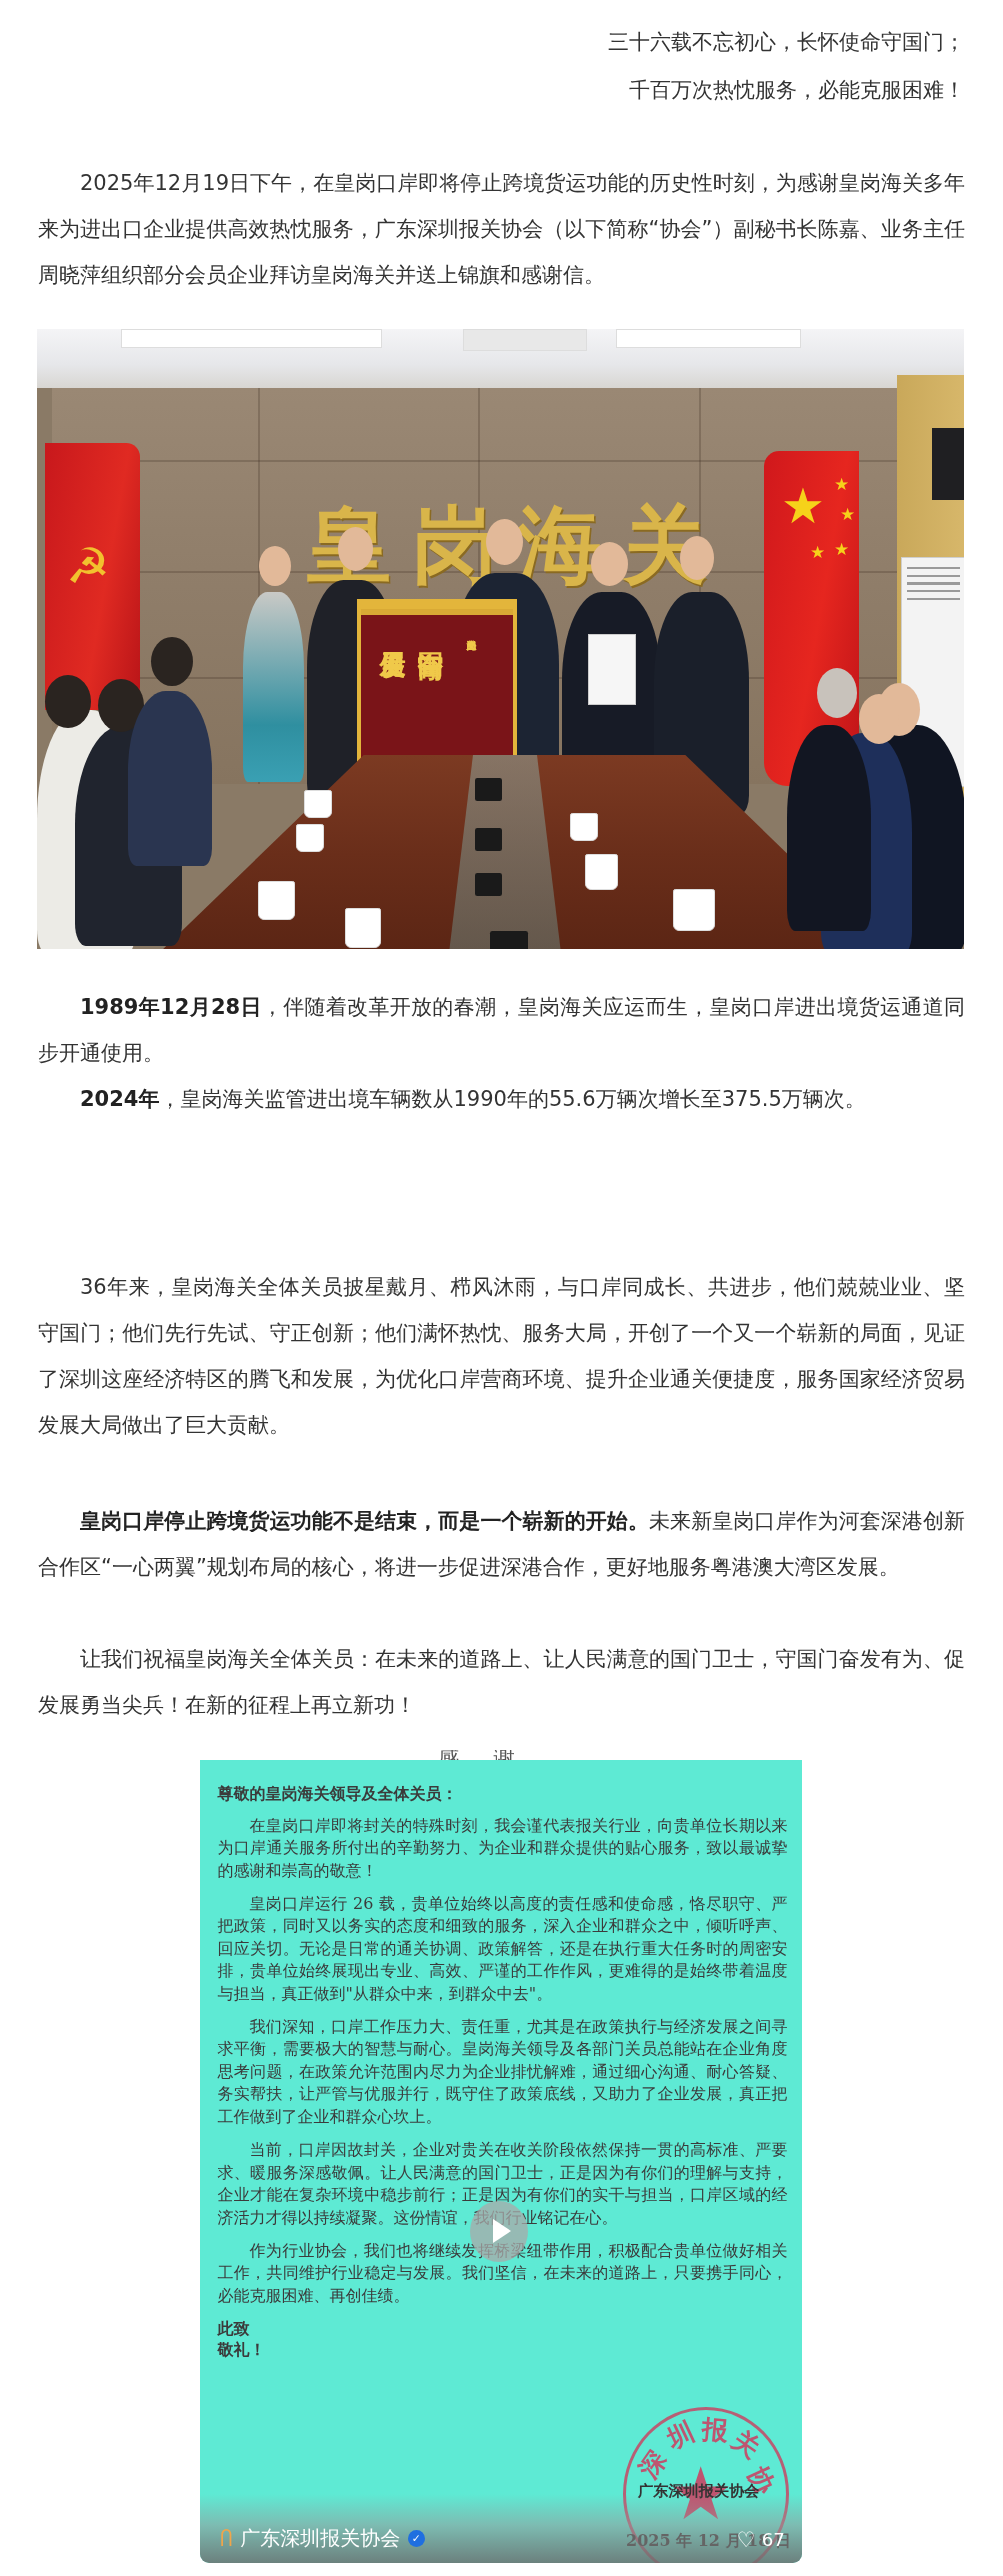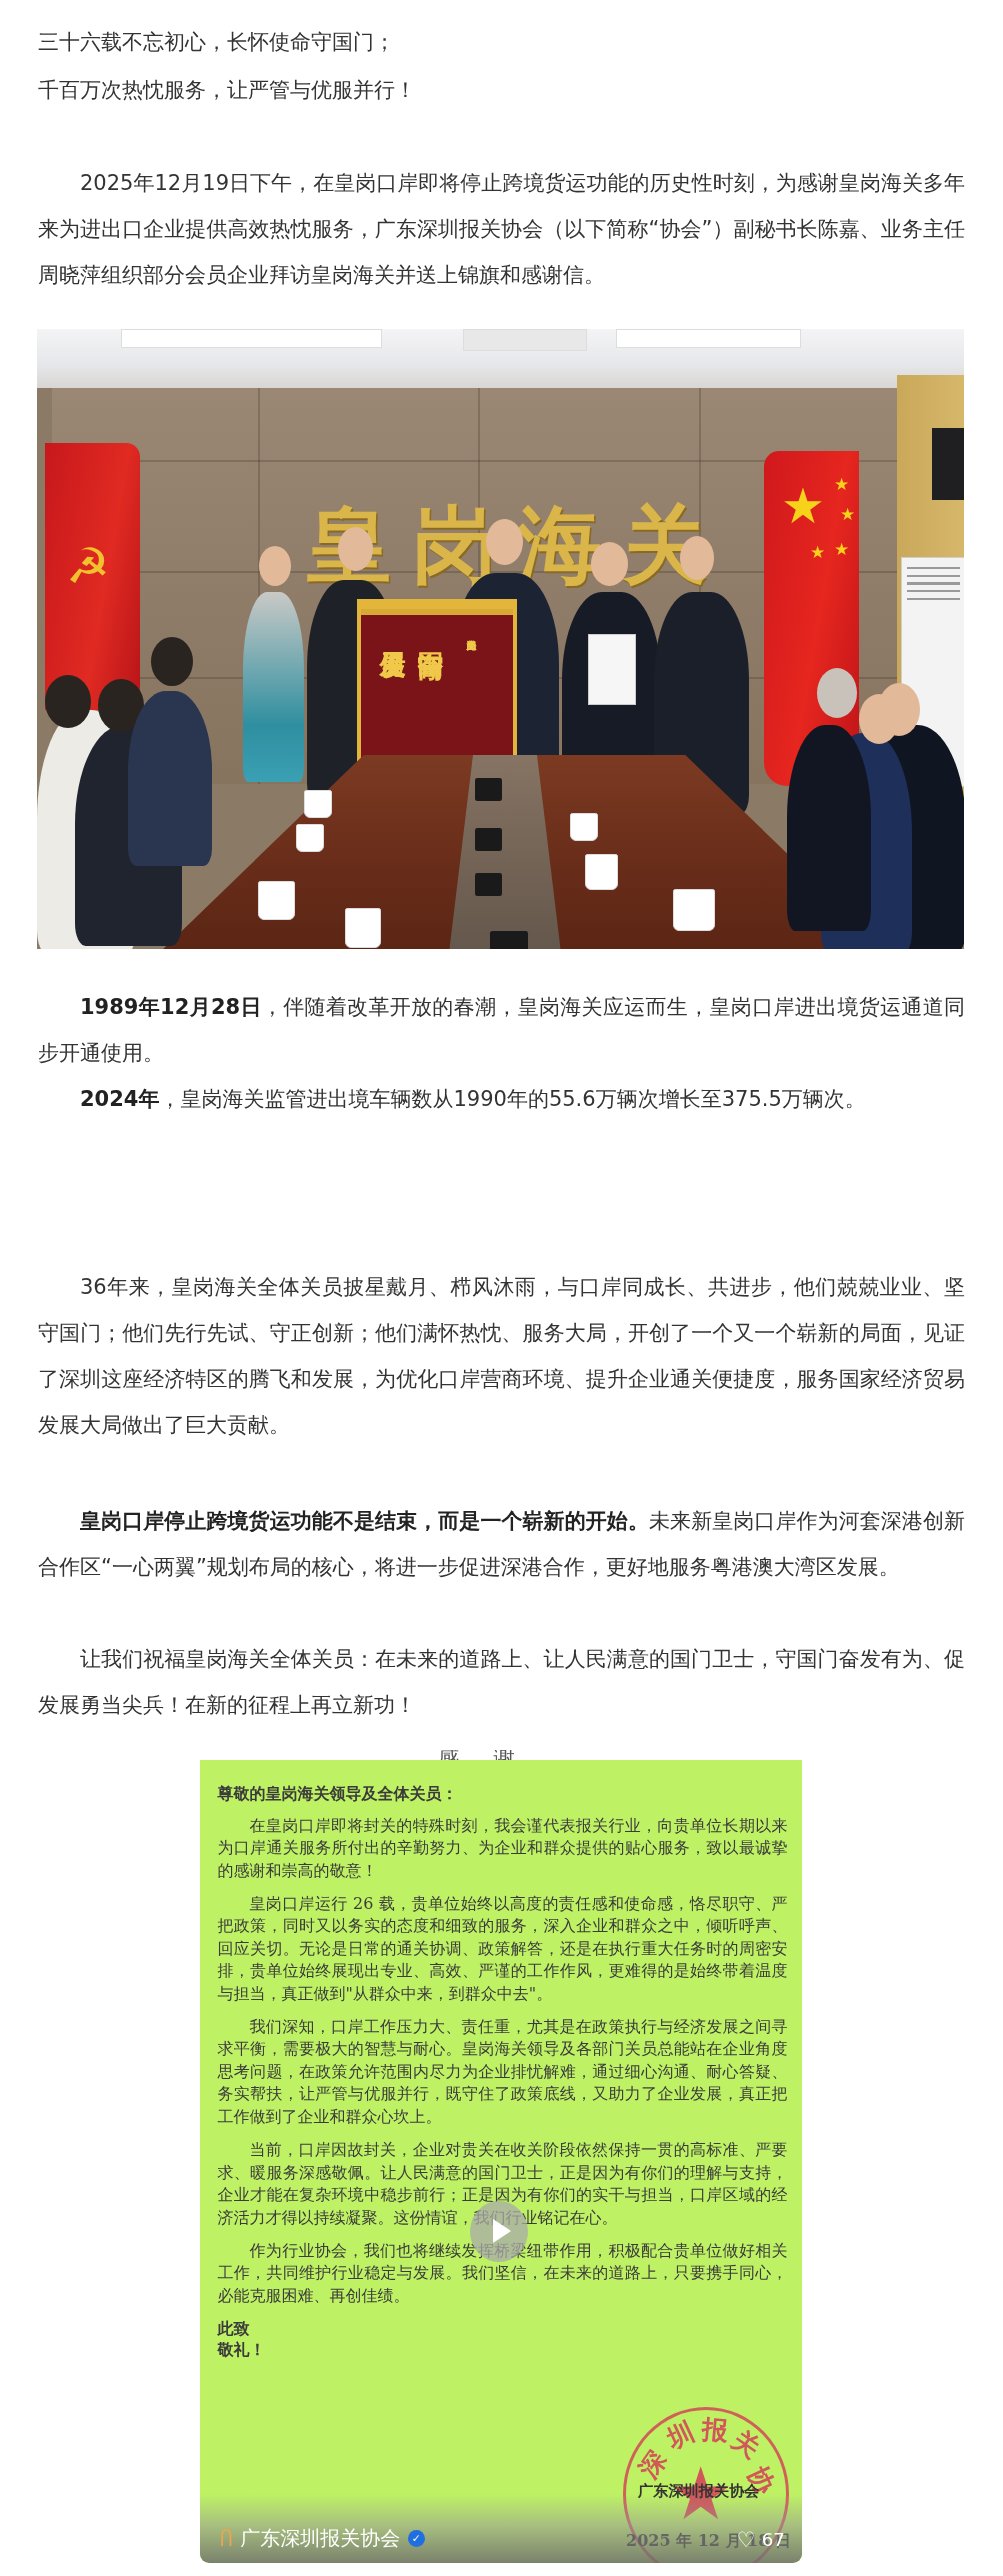--- a/index.html
+++ b/index.html
@@ -21,21 +21,21 @@
     line-height: 46px;
     text-align: justify;
     text-indent: 2em;
     margin: 0;
     color: #333;
   }
   .p b, .p strong { font-weight: bold; color: #222; }
   .center-line {
     font-size: 21px;
     line-height: 48px;
-    text-align: left;
+    text-align: right;
     margin: 0;
     color: #333;
   }
   .photo {
     position: absolute;
     left: 37px; top: 329px;
     width: 927px; height: 620px;
     overflow: hidden;
     background: #8a7a66;
   }
@@ -76,21 +76,21 @@
     clip-path: polygon(30% 0, 70% 0, 85% 100%, 15% 100%); }
   .cup { position:absolute; width:26px; height:26px; background:#ffffff; border-radius: 2.3px 2.3px 6.1px 6.1px; border:0.8px solid #ddd; }
   .mic-box { position:absolute; width:27.4px; height:23px; background:#1a1a1a; border-radius:2.3px; }
   .seated { position:absolute; border-radius: 45% 45% 10% 10%; }
 
   
   .letter {
     position: absolute;
     left: 200px; top: 1760px;
     width: 602px; height: 803px;
-    background: #bef264;
+    background: #5eead4;
     border-radius: 0 0 9.1px 9.1px;
     overflow: hidden;
     font-family: "DejaVu Serif", "Liberation Serif", serif;
     color: #3a3a3a;
   }
   .letter-title-peek {
     position:absolute; left: 438px; top: 1750px; width: 91px; height: 10.7px;
     overflow:hidden; font-family:"DejaVu Serif","Liberation Serif",serif; font-size: 21.3px;
     color:#555; letter-spacing: 13.7px; line-height: 15.2px;
   }
@@ -140,21 +140,21 @@
   .play-btn::after {
     content:""; position:absolute; left: 23px; top: 18.3px;
     border-left: 18.3px solid #ffffff; border-top: 12.2px solid transparent; border-bottom: 12.2px solid transparent;
   }
 </style>
 </head>
 <body>
 
 <div class="col" style="top:17.5px;">
   <p class="center-line">三十六载不忘初心，长怀使命守国门；</p>
-  <p class="center-line">千百万次热忱服务，让严管与优服并行！</p>
+  <p class="center-line">千百万次热忱服务，必能克服困难！</p>
 </div>
 
 <div class="col" style="top:160px;">
   <p class="p">2025年12月19日下午，在皇岗口岸即将停止跨境货运功能的历史性时刻，为感谢皇岗海关多年来为进出口企业提供高效热忱服务，广东深圳报关协会（以下简称“协会”）副秘书长陈嘉、业务主任周晓萍组织部分会员企业拜访皇岗海关并送上锦旗和感谢信。</p>
 </div>
 
 <div class="photo" title="皇岗海关会议室锦旗与感谢信赠送仪式合影">
   <div class="ceiling">
     <div class="ceiling-light" style="left:84px;width:259px;"></div>
     <div class="ceiling-light" style="left:426px;width:122px;top:0;height:20px;background:#e8e8e8;"></div>

